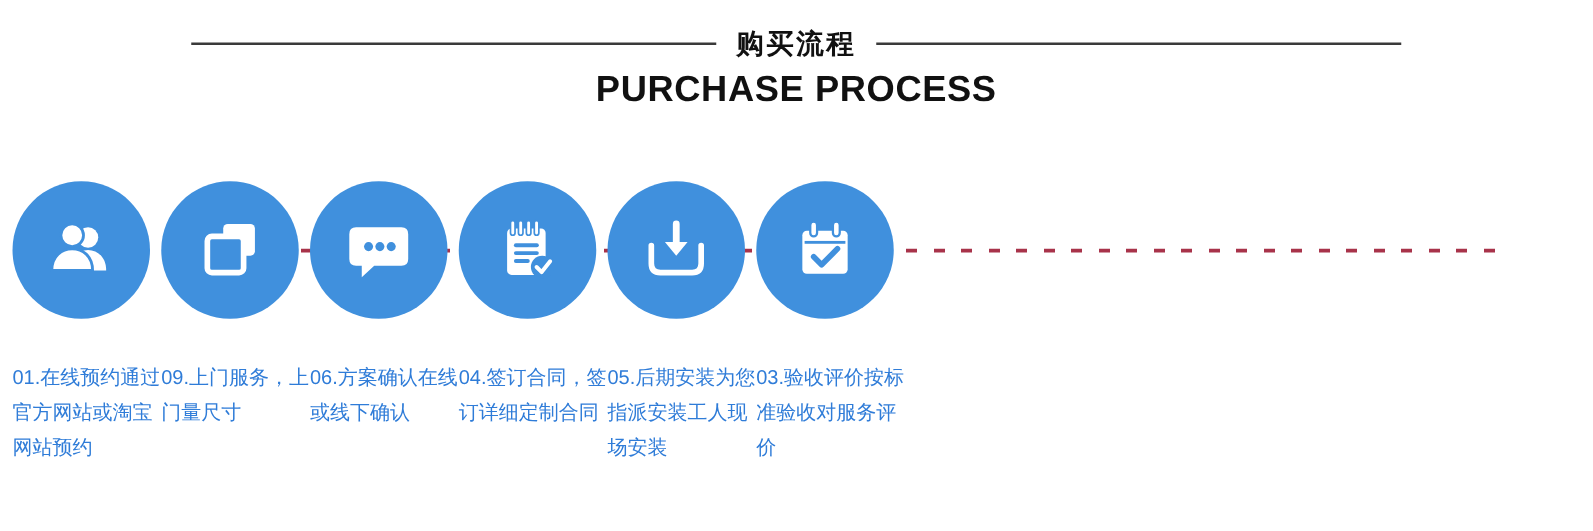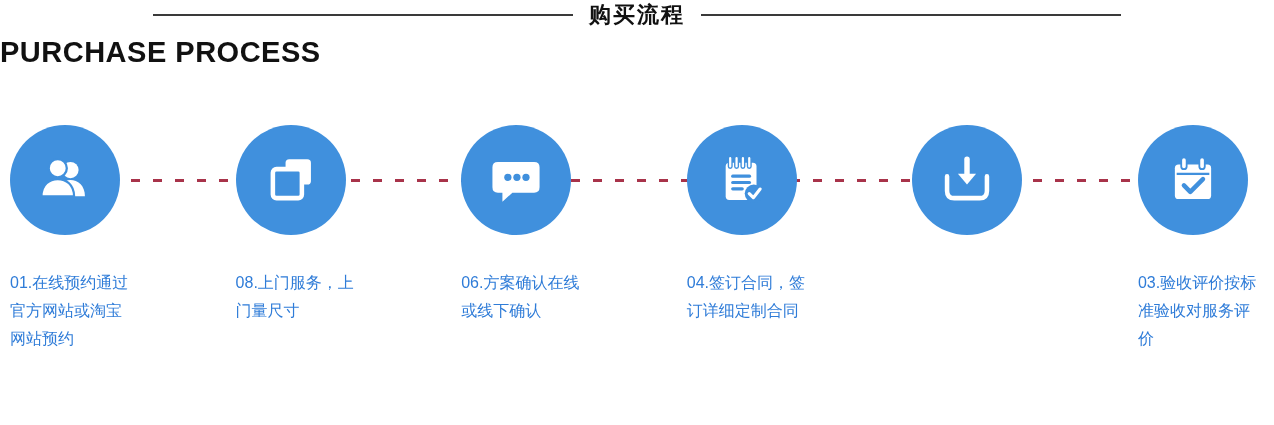--- a/index.html
+++ b/index.html
@@ -6,55 +6,55 @@
   html, body { margin: 0; padding: 0; }
   body {
     width: 1274px;
     height: 425px;
     background: #ffffff;
     font-family: "Liberation Sans", "DejaVu Sans", sans-serif;
     overflow: hidden;
   }
 
   
-  .header { }
+  .header { padding-top: 20px; }
   .zh-row {
     display: flex;
     align-items: center;
     justify-content: center;
     gap: 16px;
   }
   .divider {
     width: 420px;
     height: 2px;
     background: #3a3a3a;
   }
   .title-zh {
     font-size: 22px;
     font-weight: bold;
     color: #111111;
     letter-spacing: 2px;
     white-space: nowrap;
   }
   .title-en {
-    text-align: left;
+    text-align: center;
     font-size: 29px;
     font-weight: bold;
     color: #111111;
     letter-spacing: 0.5px;
     margin-top: 6px;
   }
 
   
   .steps {
     position: relative;
     margin-top: 56px;
     padding: 0 17px 0 10px;
     display: flex;
-    justify-content: space-between;
+    justify-content: flex-start;
   }
   .connector {
     position: absolute;
     top: 54px;
     left: 65px;
     right: 67px;
     height: 3px;
     background: repeating-linear-gradient(90deg, #a8334a 0 9px, transparent 9px 22px);
     z-index: 0;
   }
@@ -107,21 +107,21 @@
     <div class="step-text">01.在线预约通过官方网站或淘宝网站预约</div>
   </div>
 
   <div class="step">
     <div class="circle">
       <svg viewBox="0 0 64 64" xmlns="http://www.w3.org/2000/svg">
         <rect x="26" y="9" width="28" height="28" rx="4" fill="#ffffff"></rect>
         <rect x="12" y="20" width="32" height="32" rx="4" fill="#4090dd" stroke="#ffffff" stroke-width="5"></rect>
       </svg>
     </div>
-    <div class="step-text">08.上门服务，上门量尺寸</div>
+    <div class="step-text">09.上门服务，上门量尺寸</div>
   </div>
 
   <div class="step">
     <div class="circle">
       <svg viewBox="0 0 64 64" xmlns="http://www.w3.org/2000/svg">
         <path d="M12 12 h40 q6 0 6 6 v22 q0 6 -6 6 H28 l-11 10 v-10 h-5 q-6 0 -6 -6 V18 q0 -6 6 -6 z" fill="#ffffff"></path>
         <circle cx="23" cy="29" r="4" fill="#4090dd"></circle>
         <circle cx="33" cy="29" r="4" fill="#4090dd"></circle>
         <circle cx="43" cy="29" r="4" fill="#4090dd"></circle>
       </svg>
@@ -148,20 +148,21 @@
   </div>
 
   <div class="step">
     <div class="circle">
       <svg viewBox="0 0 64 64" xmlns="http://www.w3.org/2000/svg">
         <path d="M32 9 v20" stroke="#ffffff" stroke-width="6" stroke-linecap="round"></path>
         <path d="M22 25 l10 12 10-12 z" fill="#ffffff"></path>
         <path d="M10 28 v16 q0 8 8 8 h28 q8 0 8-8 V28" fill="none" stroke="#ffffff" stroke-width="5" stroke-linecap="round"></path>
       </svg>
     </div>
+    <div class="step-text">05.后期安装为您指派安装工人现场安装</div>
   </div>
 
   <div class="step">
     <div class="circle">
       <svg viewBox="0 0 64 64" xmlns="http://www.w3.org/2000/svg">
         <rect x="12" y="15" width="40" height="38" rx="4" fill="#ffffff"></rect>
         <rect x="14" y="24" width="36" height="2.5" fill="#4090dd"></rect>
         <rect x="19" y="7" width="6" height="13" rx="3" fill="#ffffff" stroke="#4090dd" stroke-width="2"></rect>
         <rect x="39" y="7" width="6" height="13" rx="3" fill="#ffffff" stroke="#4090dd" stroke-width="2"></rect>
         <path d="M22 38 l7 7 L43 31" fill="none" stroke="#4090dd" stroke-width="5" stroke-linecap="round" stroke-linejoin="round"></path>

